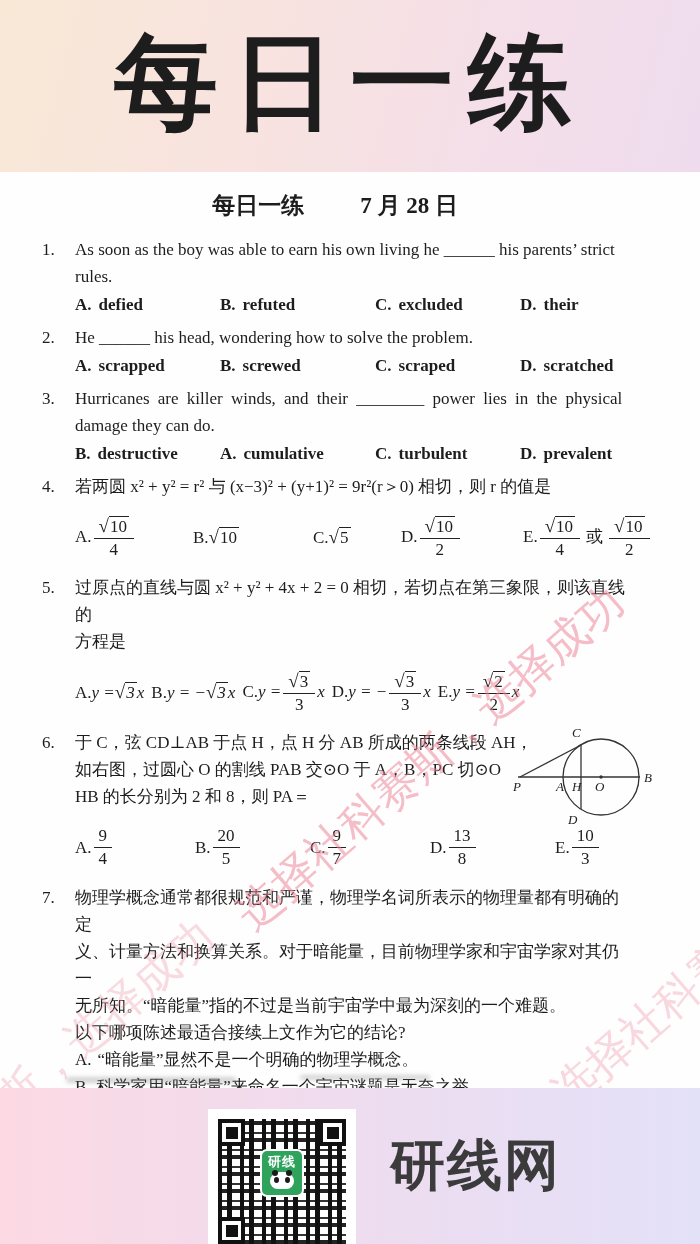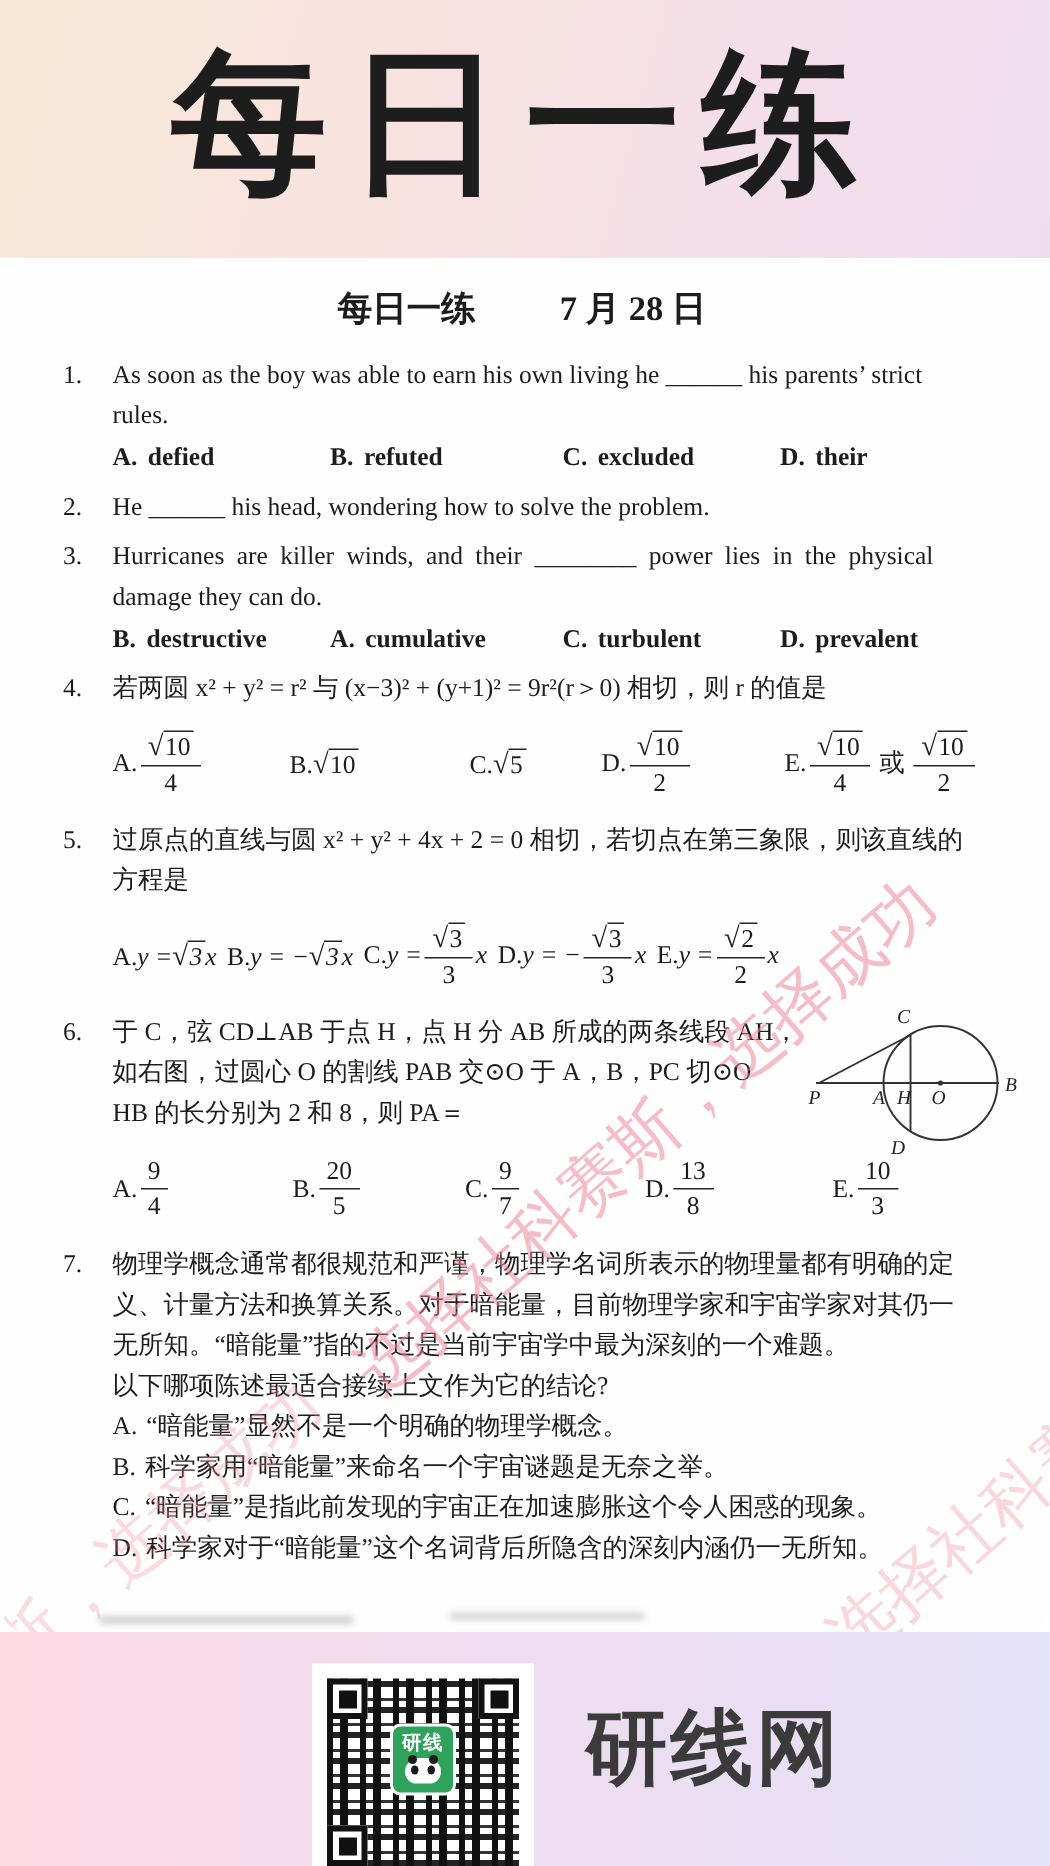--- a/index.html
+++ b/index.html
@@ -3,22 +3,22 @@
 <meta charset="utf-8">
 <style>
   html,body{margin:0;padding:0;background:#888;}
   .page{position:relative;width:700px;height:1244px;margin:0 auto;background:#fff;
         font-family:"Liberation Serif","DejaVu Serif",serif;color:#1d1d1d;overflow:hidden;}
   
   .banner{height:172px;background:linear-gradient(105deg,#f9e8d6 0%,#f8e3e0 38%,#f4dee9 72%,#eedcee 100%);
           display:flex;align-items:center;justify-content:center;}
   .banner-title{font-size:104px;font-weight:600;letter-spacing:14px;line-height:1;margin-top:-6px;}
   
-  .sheet{position:relative;height:916px;background:#fefefe;padding:10px 46px 0 42px;
-         box-sizing:border-box;overflow:hidden;border-radius:18px;}
+  .sheet{position:relative;height:916px;background:#fefefe;padding:10px 72px 0 42px;
+         box-sizing:border-box;overflow:hidden;}
   .subtitle{text-align:center;font-size:23px;font-weight:700;margin:8px 0 15px;}
   .subtitle .date{margin-left:56px;}
   
   .q{display:flex;margin-bottom:6px;font-size:17px;line-height:27px;}
   .qnum{width:33px;flex:none;}
   .qbody{flex:1;min-width:0;}
   .justify{text-align:justify;}
   .ws{word-spacing:4px;}
   .opts4{display:grid;grid-template-columns:145px 155px 145px 1fr;margin-top:1px;font-weight:bold;}
   .opt .olabel{margin-right:7px;}
@@ -105,20 +105,26 @@
           <div class="opt"><span class="olabel">C.</span><span>excluded</span></div>
           <div class="opt"><span class="olabel">D.</span><span>their</span></div>
         </div>
       </div>
     </div>
 
     <div class="q">
       <div class="qnum">2.</div>
       <div class="qbody">
         <div>He ______ his head, wondering how to solve the problem.</div>
+        <div class="opts4">
+          <div class="opt"><span class="olabel">A.</span><span>scrapped</span></div>
+          <div class="opt"><span class="olabel">B.</span><span>screwed</span></div>
+          <div class="opt"><span class="olabel">C.</span><span>scraped</span></div>
+          <div class="opt"><span class="olabel">D.</span><span>scratched</span></div>
+        </div>
       </div>
     </div>
 
     <div class="q">
       <div class="qnum">3.</div>
       <div class="qbody">
         <div class="justify ws">Hurricanes are killer winds, and their ________ power lies in the physical</div>
         <div>damage they can do.</div>
         <div class="opts4">
           <div class="opt"><span class="olabel">B.</span><span>destructive</span></div>

